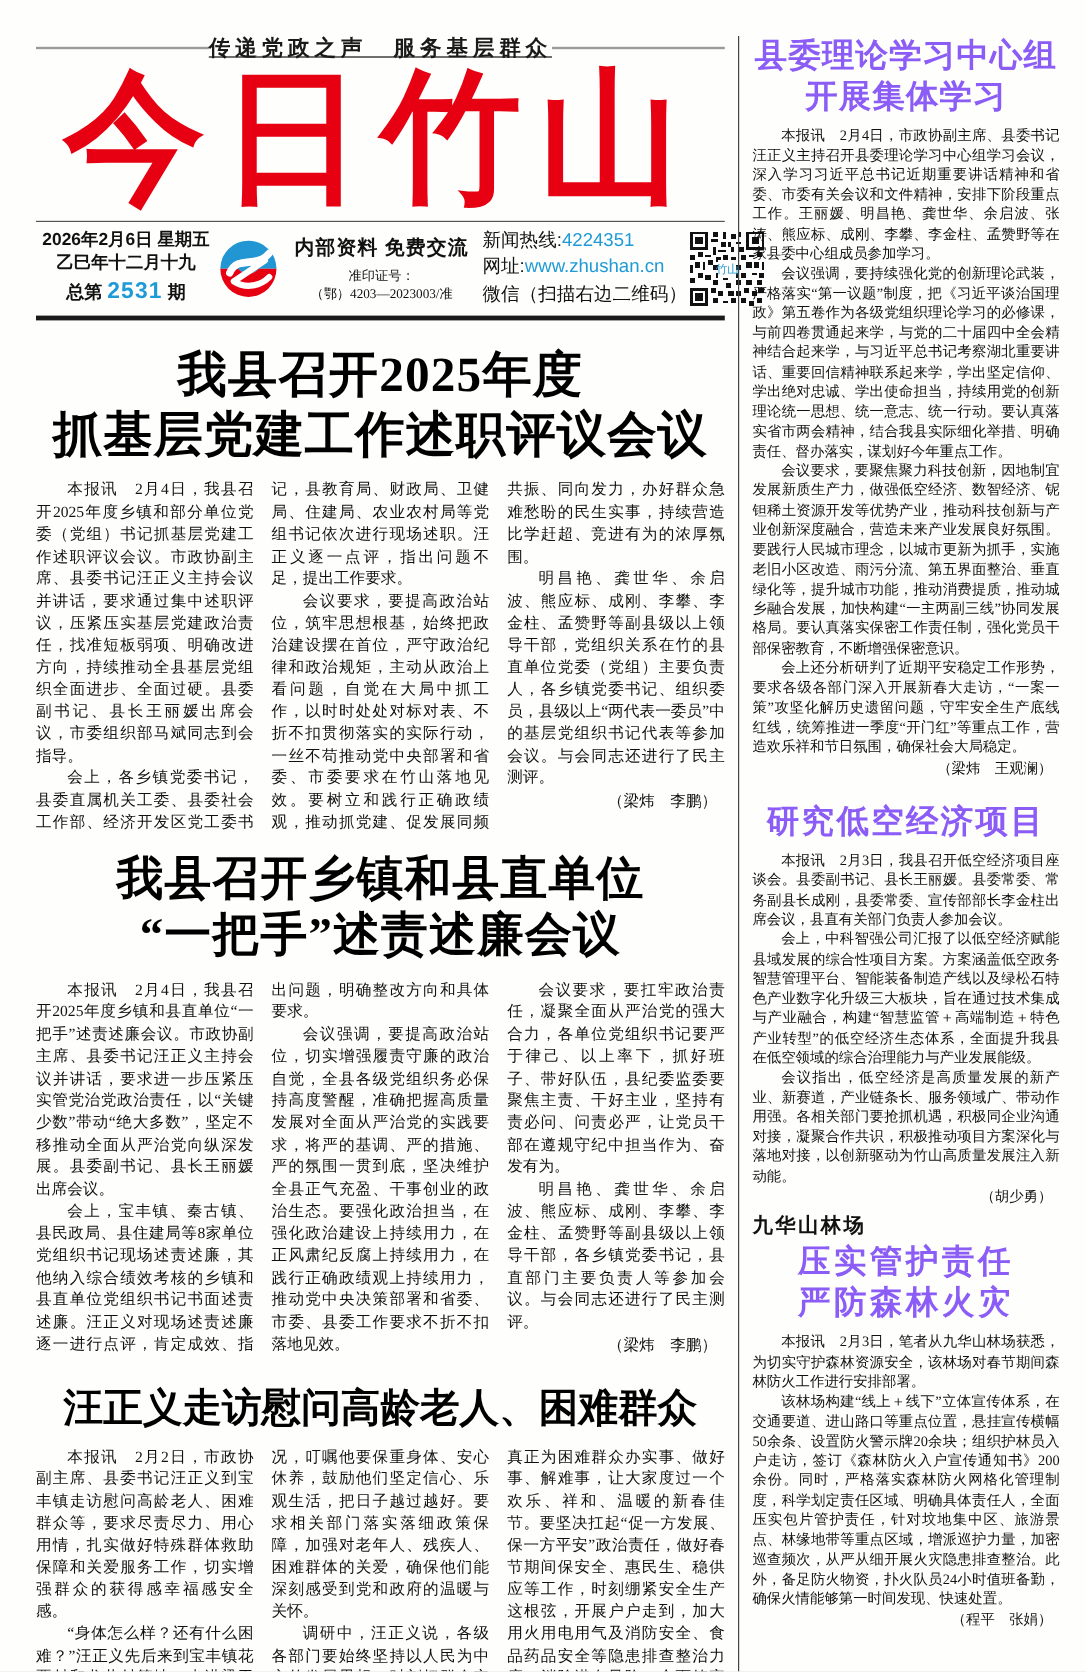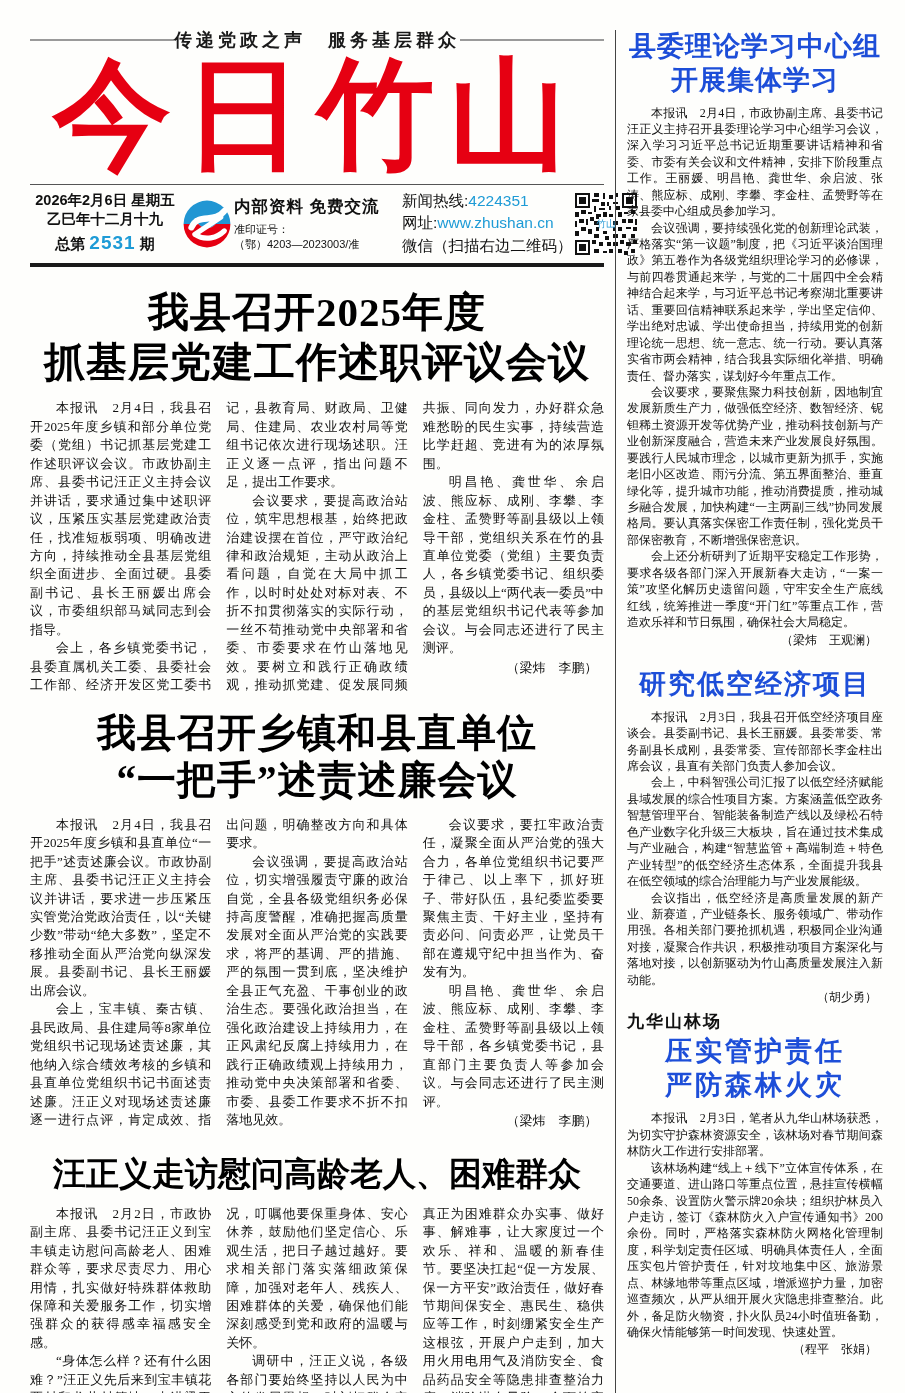--- a/index.html
+++ b/index.html
@@ -4,56 +4,56 @@
 <style>
   html,body{margin:0;padding:0;background:#e8e8e4;}
   .page{position:relative;width:905px;height:1393px;background:#fefefc;overflow:hidden;
         font-family:"Liberation Serif","DejaVu Serif",serif;color:#111;
         box-sizing:border-box;padding:6px 22px 0 30px;}
   .content{display:flex;align-items:stretch;}
   .left-col{width:574px;flex:0 0 574px;}
   .right-col{flex:1;border-left:1px solid #444;margin-left:11px;margin-top:24px;
              padding-left:11px;box-sizing:border-box;}
   
-  .slogan-row{display:flex;align-items:center;justify-content:center;margin-top:22px;gap:0;}
+  .slogan-row{display:flex;align-items:center;justify-content:center;margin-top:22px;gap:0;text-decoration:underline;}
   .slogan-rule{flex:1;height:2px;background:#9a9a9a;}
   .slogan{font-size:18px;font-weight:bold;letter-spacing:4px;white-space:nowrap;color:#1a1a1a;
           font-family:"Liberation Sans","DejaVu Sans",sans-serif;}
   .paper-title{margin:2px 0 0 0;text-align:center;color:#e60012;font-weight:900;
                font-size:118px;line-height:1.05;letter-spacing:14px;
                font-family:"Liberation Serif","DejaVu Serif",serif;transform:scaleY(1.02);}
   .info-bar{margin-top:6px;border-top:1px solid #555;border-bottom:4px solid #1a1a1a;
             display:flex;align-items:center;padding:5px 0 6px 0;}
   .date-block{width:150px;text-align:center;line-height:1.3;flex:0 0 150px;
               font-family:"Liberation Sans","DejaVu Sans",sans-serif;}
   .date-line{font-size:14.5px;font-weight:bold;white-space:nowrap;}
   .issue-line{font-size:15px;font-weight:bold;margin-top:2px;}
   .issue-num{color:#1e9bd6;font-size:19px;letter-spacing:1px;}
   .logo-wrap{flex:0 0 54px;display:flex;align-items:center;justify-content:center;}
-  .pub-block{flex:0 0 168px;font-family:Liberation Sans, sans-serif;}
+  .pub-block{flex:0 0 168px;text-align:center;font-family:Liberation Serif, serif;}
   .internal{font-size:16.5px;font-weight:bold;letter-spacing:1px;white-space:nowrap;}
   .license-label{font-size:11px;margin-top:4px;}
   .license{font-size:11px;white-space:nowrap;}
   .vdiv{width:1px;align-self:stretch;background:#666;}
   .contact-block{flex:1;font-size:15.5px;font-weight:normal;line-height:1.45;white-space:nowrap;
                  font-family:"Liberation Sans","DejaVu Sans",sans-serif;}
   .blue{color:#1e9bd6;}
   .qr-wrap{flex:0 0 64px;display:flex;justify-content:flex-end;}
   
   .headline{font-weight:900;text-align:center;color:#000;line-height:1.22;margin:0;
             font-family:"Liberation Serif","DejaVu Serif",serif;letter-spacing:1px;}
   .h-a1{font-size:41px;margin-top:20px;margin-bottom:12px;}
   .h-a2{font-size:39px;margin-top:14px;margin-bottom:12px;}
   .h-a3{font-size:33px;margin-top:24px;margin-bottom:10px;letter-spacing:0;}
   .cols3{column-count:3;column-gap:15px;text-align:justify;}
   .body-left{font-size:13px;line-height:1.42;}
   .body-left p,.body-right p{margin:0;text-indent:2em;text-align:justify;}
   .byline{text-align:right;padding-right:.5em;margin-top:1px;}
   .body-right{font-size:12px;line-height:1.37;}
-  .rh{font-weight:900;text-align:center;line-height:1.25;margin:0 0 7px 0;color:#1d4ed8;
+  .rh{font-weight:900;text-align:center;line-height:1.25;margin:0 0 7px 0;color:#8b5cf6;
       font-family:"Liberation Serif","DejaVu Serif",serif;}
   .h-a4{font-size:27px;letter-spacing:1px;}
   .h-a5{font-size:27px;margin-top:20px;letter-spacing:2px;}
   .kicker{font-size:17px;font-weight:bold;text-align:left;margin:4px 0 2px 0;letter-spacing:2px;}
   .h-a6{font-size:27px;letter-spacing:3px;margin-bottom:8px;}
 </style>
 </head>
 <body>
 
 <div class="page">

